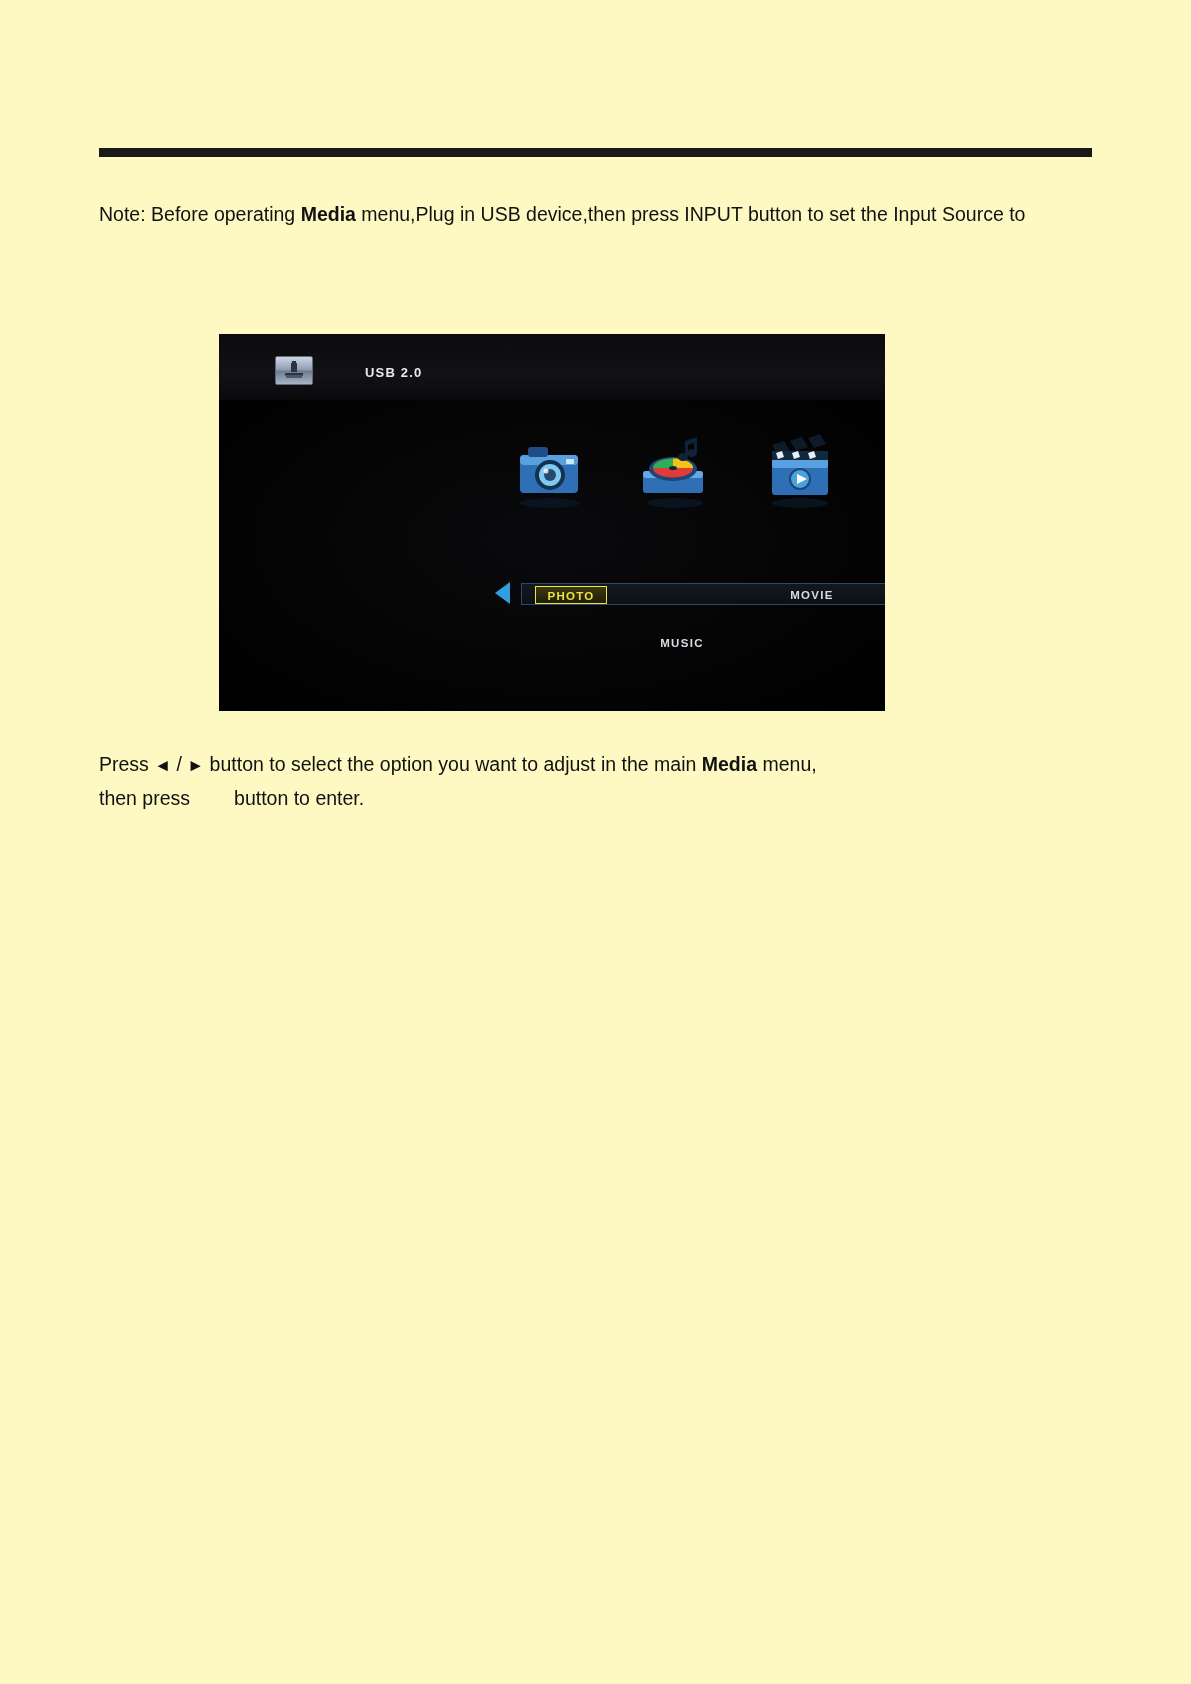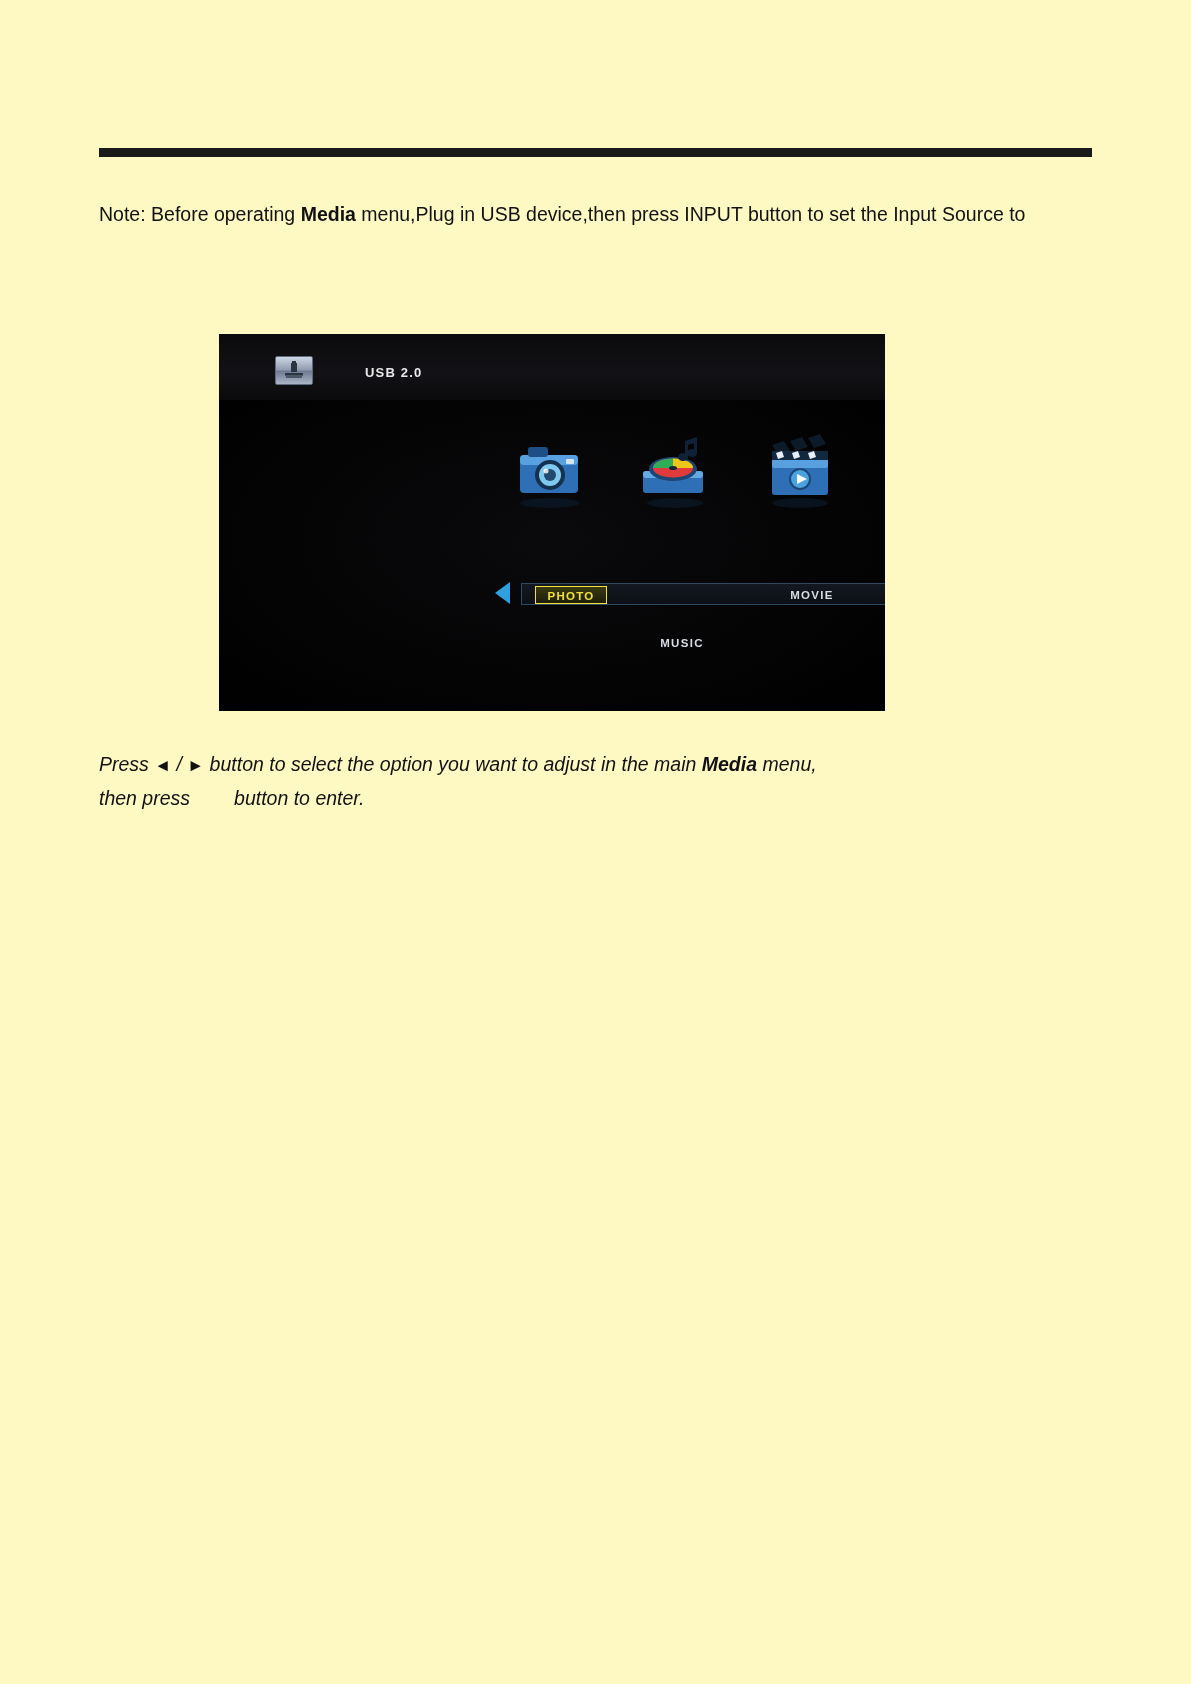--- a/index.html
+++ b/index.html
@@ -159,21 +159,20 @@
 
   
   .para-bottom {
     position: absolute;
     left: 99px;
     top: 748px;
     width: 1000px;
     font-size: 19.5px;
     line-height: 33px;
     color: #111111;
-    font-style: italic;
   }
 </style>
 </head>
 <body>
 
 <div class="page">
 
   <div class="top-rule"></div>
 
   <div class="para-top">

